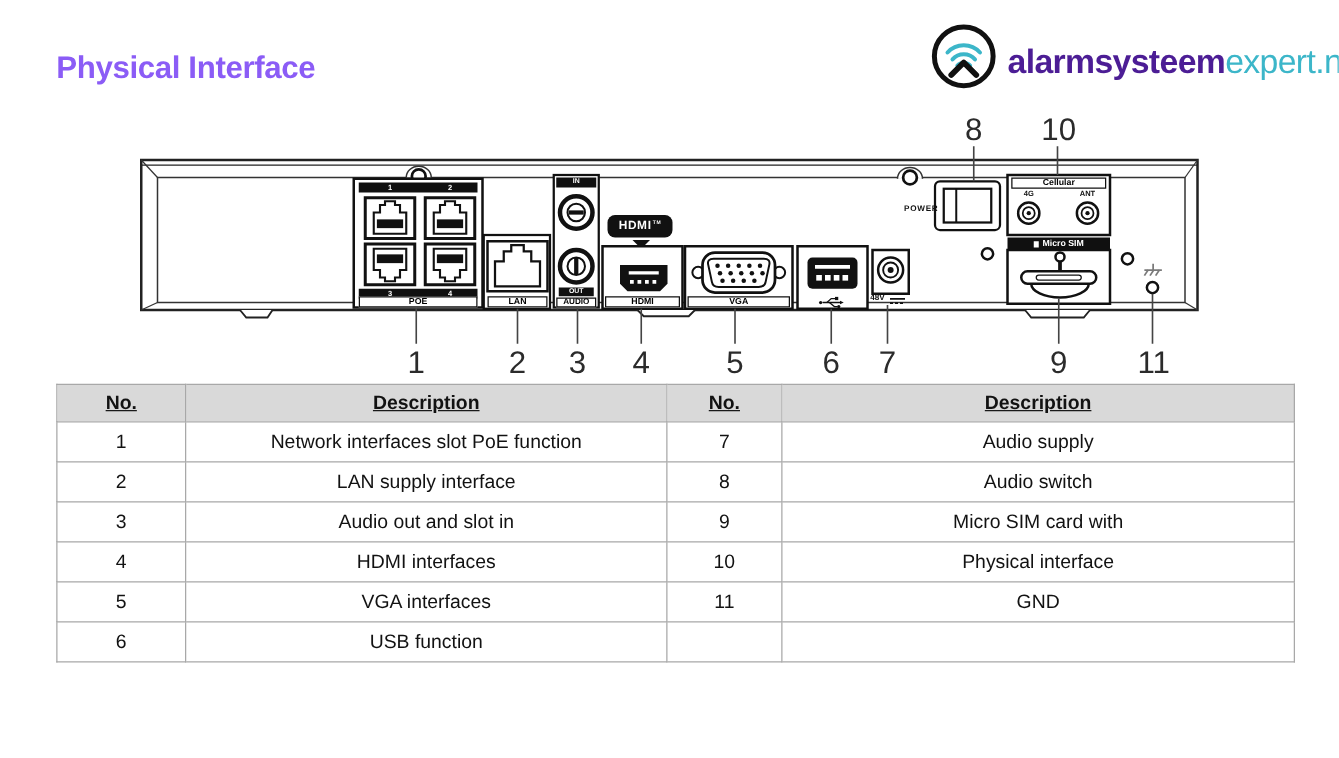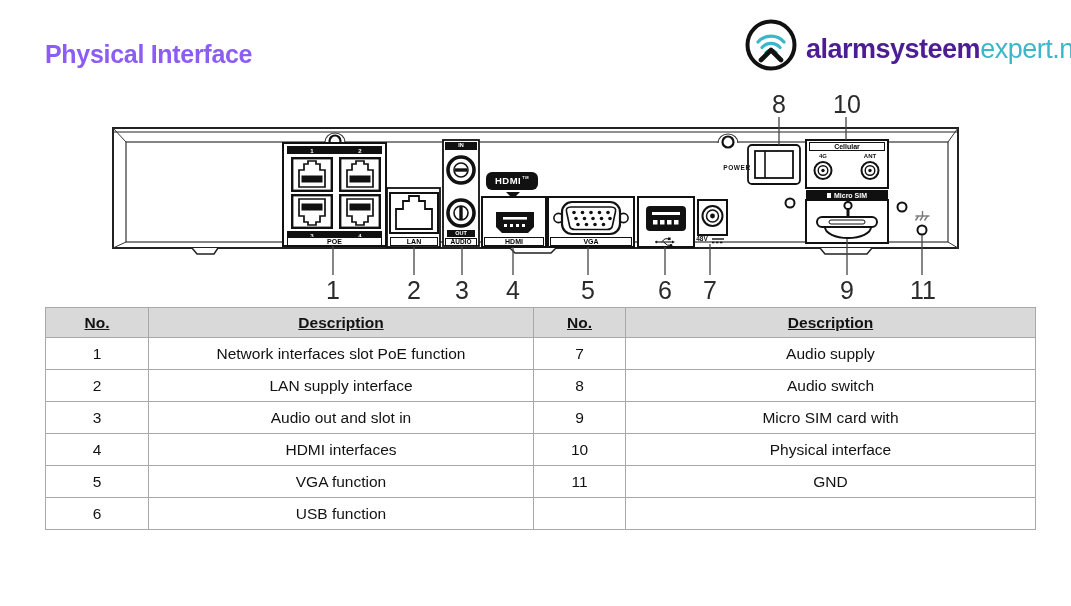--- a/index.html
+++ b/index.html
@@ -350,21 +350,21 @@
         <td>Micro SIM card with</td>
       </tr>
       <tr>
         <td>4</td>
         <td>HDMI interfaces</td>
         <td>10</td>
         <td>Physical interface</td>
       </tr>
       <tr>
         <td>5</td>
-        <td>VGA function</td>
+        <td>VGA interfaces</td>
         <td>11</td>
         <td>GND</td>
       </tr>
       <tr>
         <td>6</td>
         <td>USB function</td>
         <td></td>
         <td></td>
       </tr>
     </tbody>

